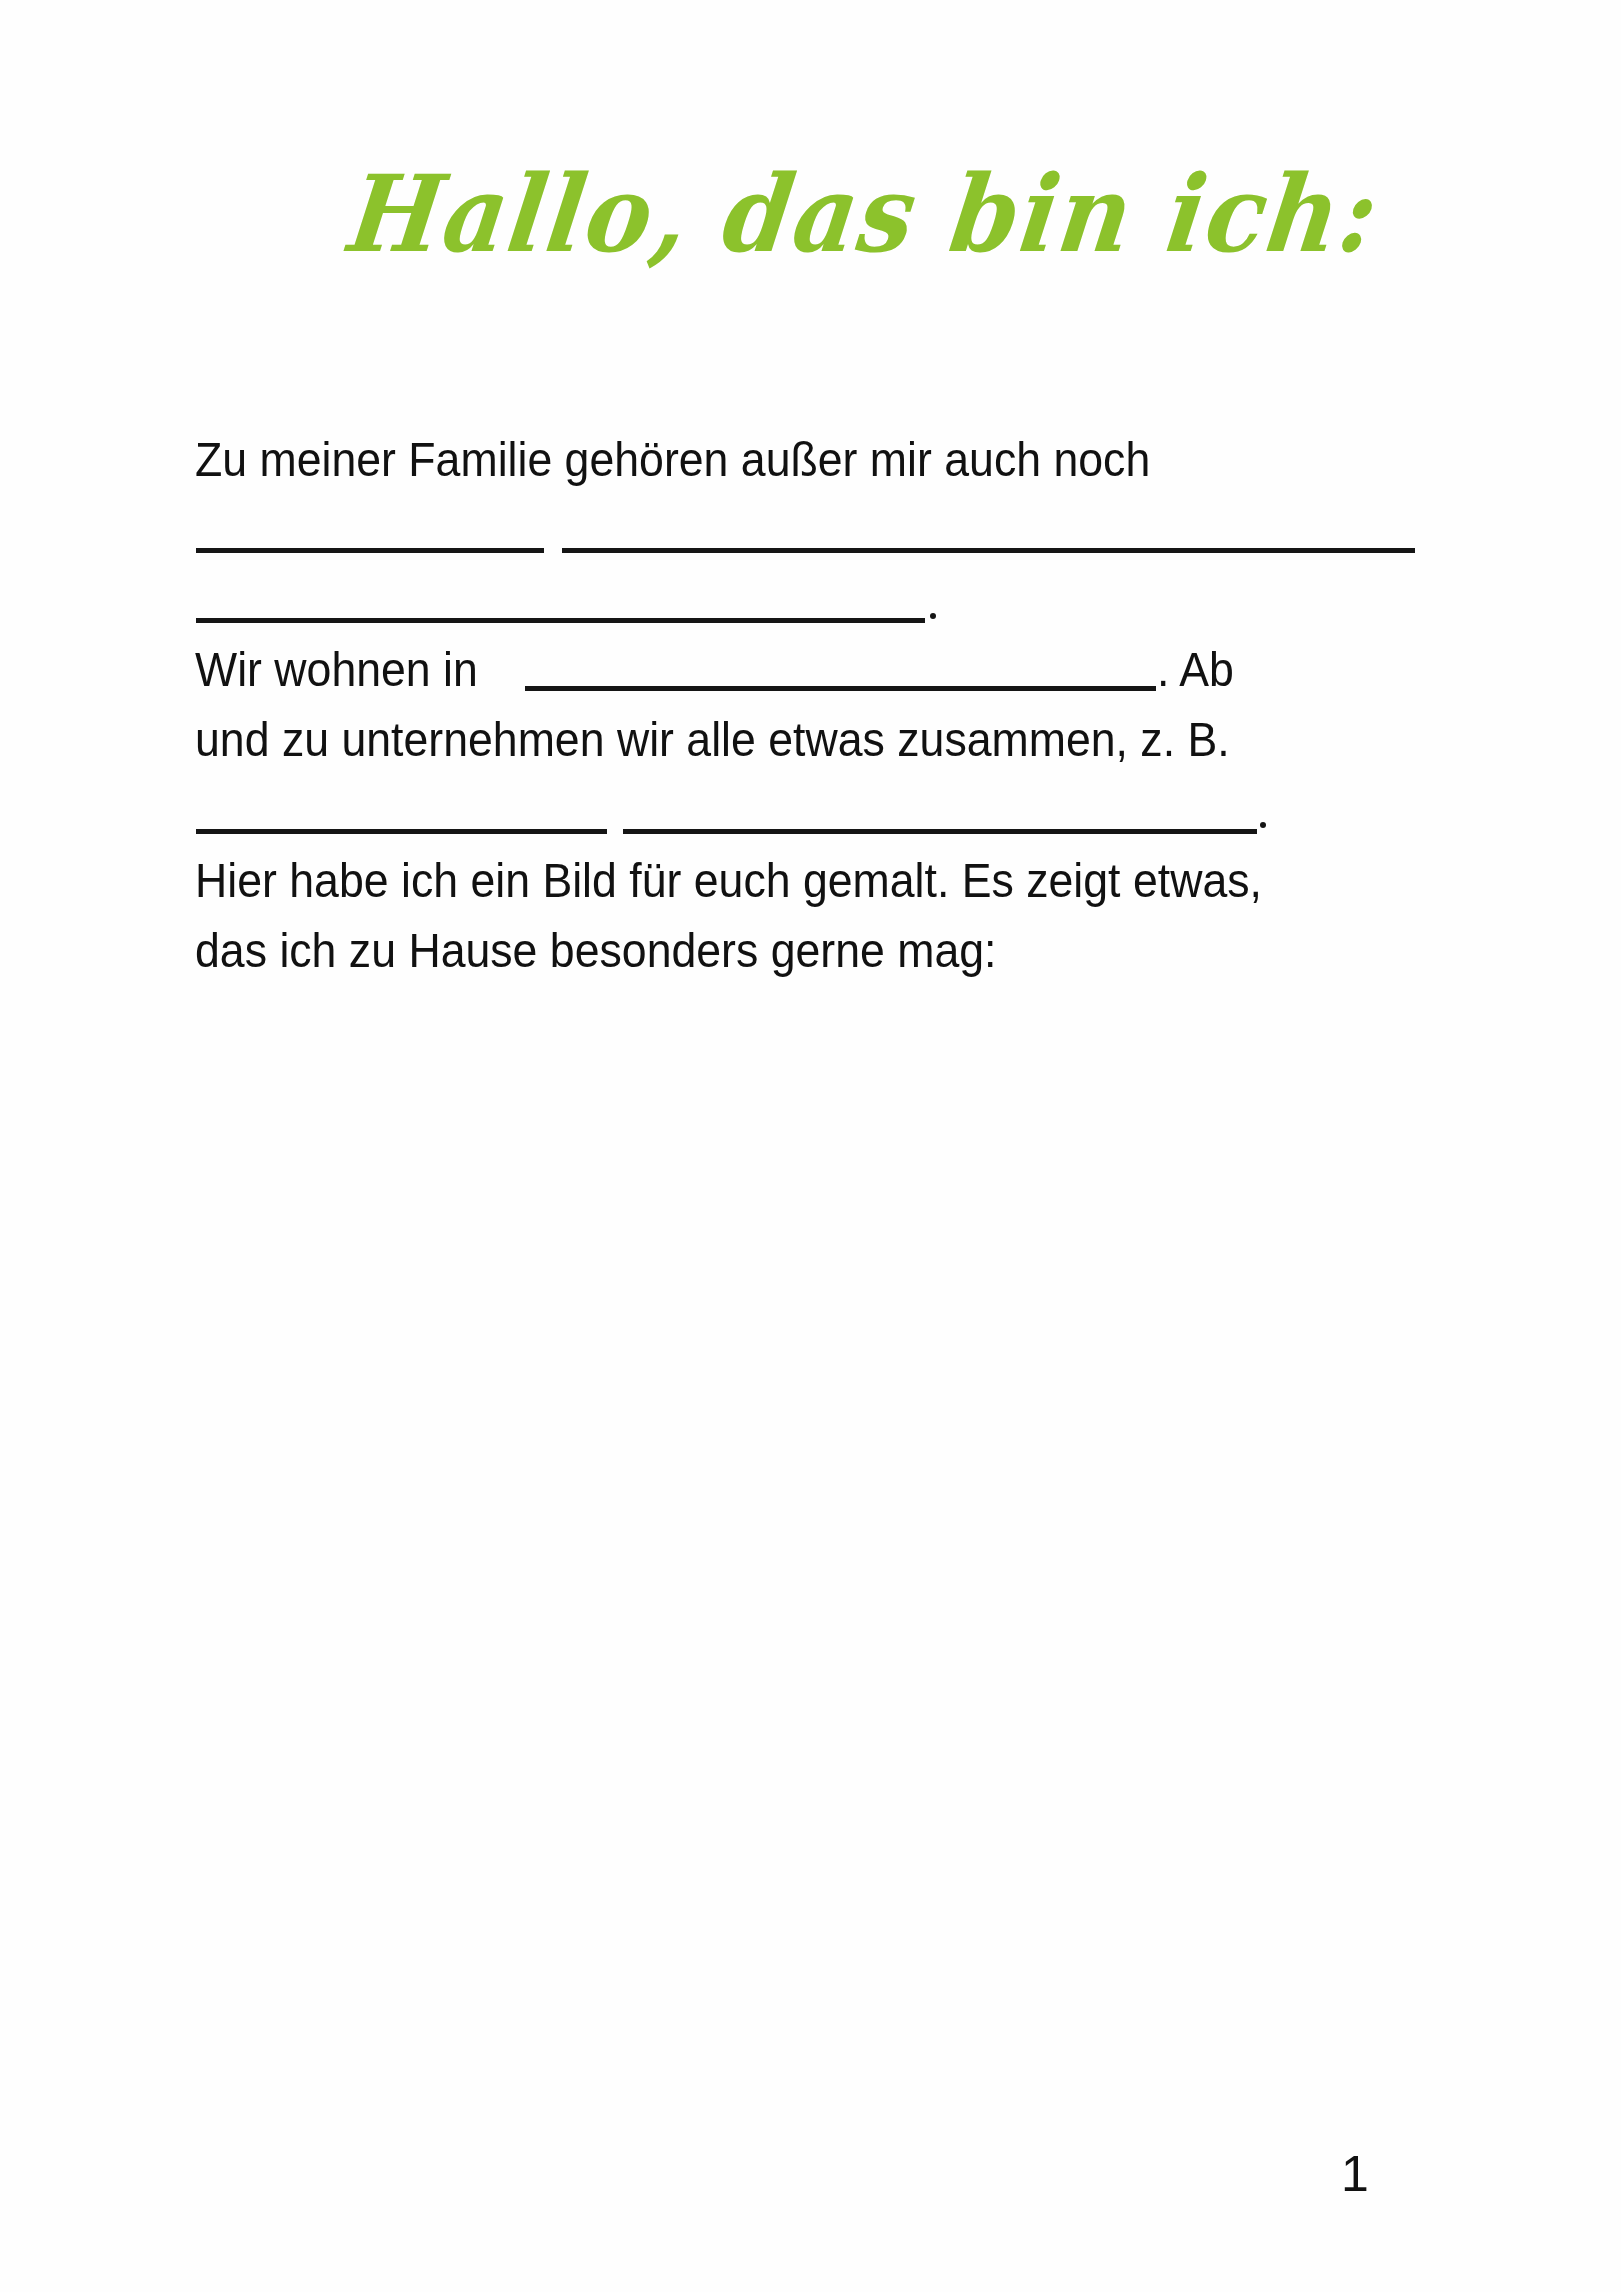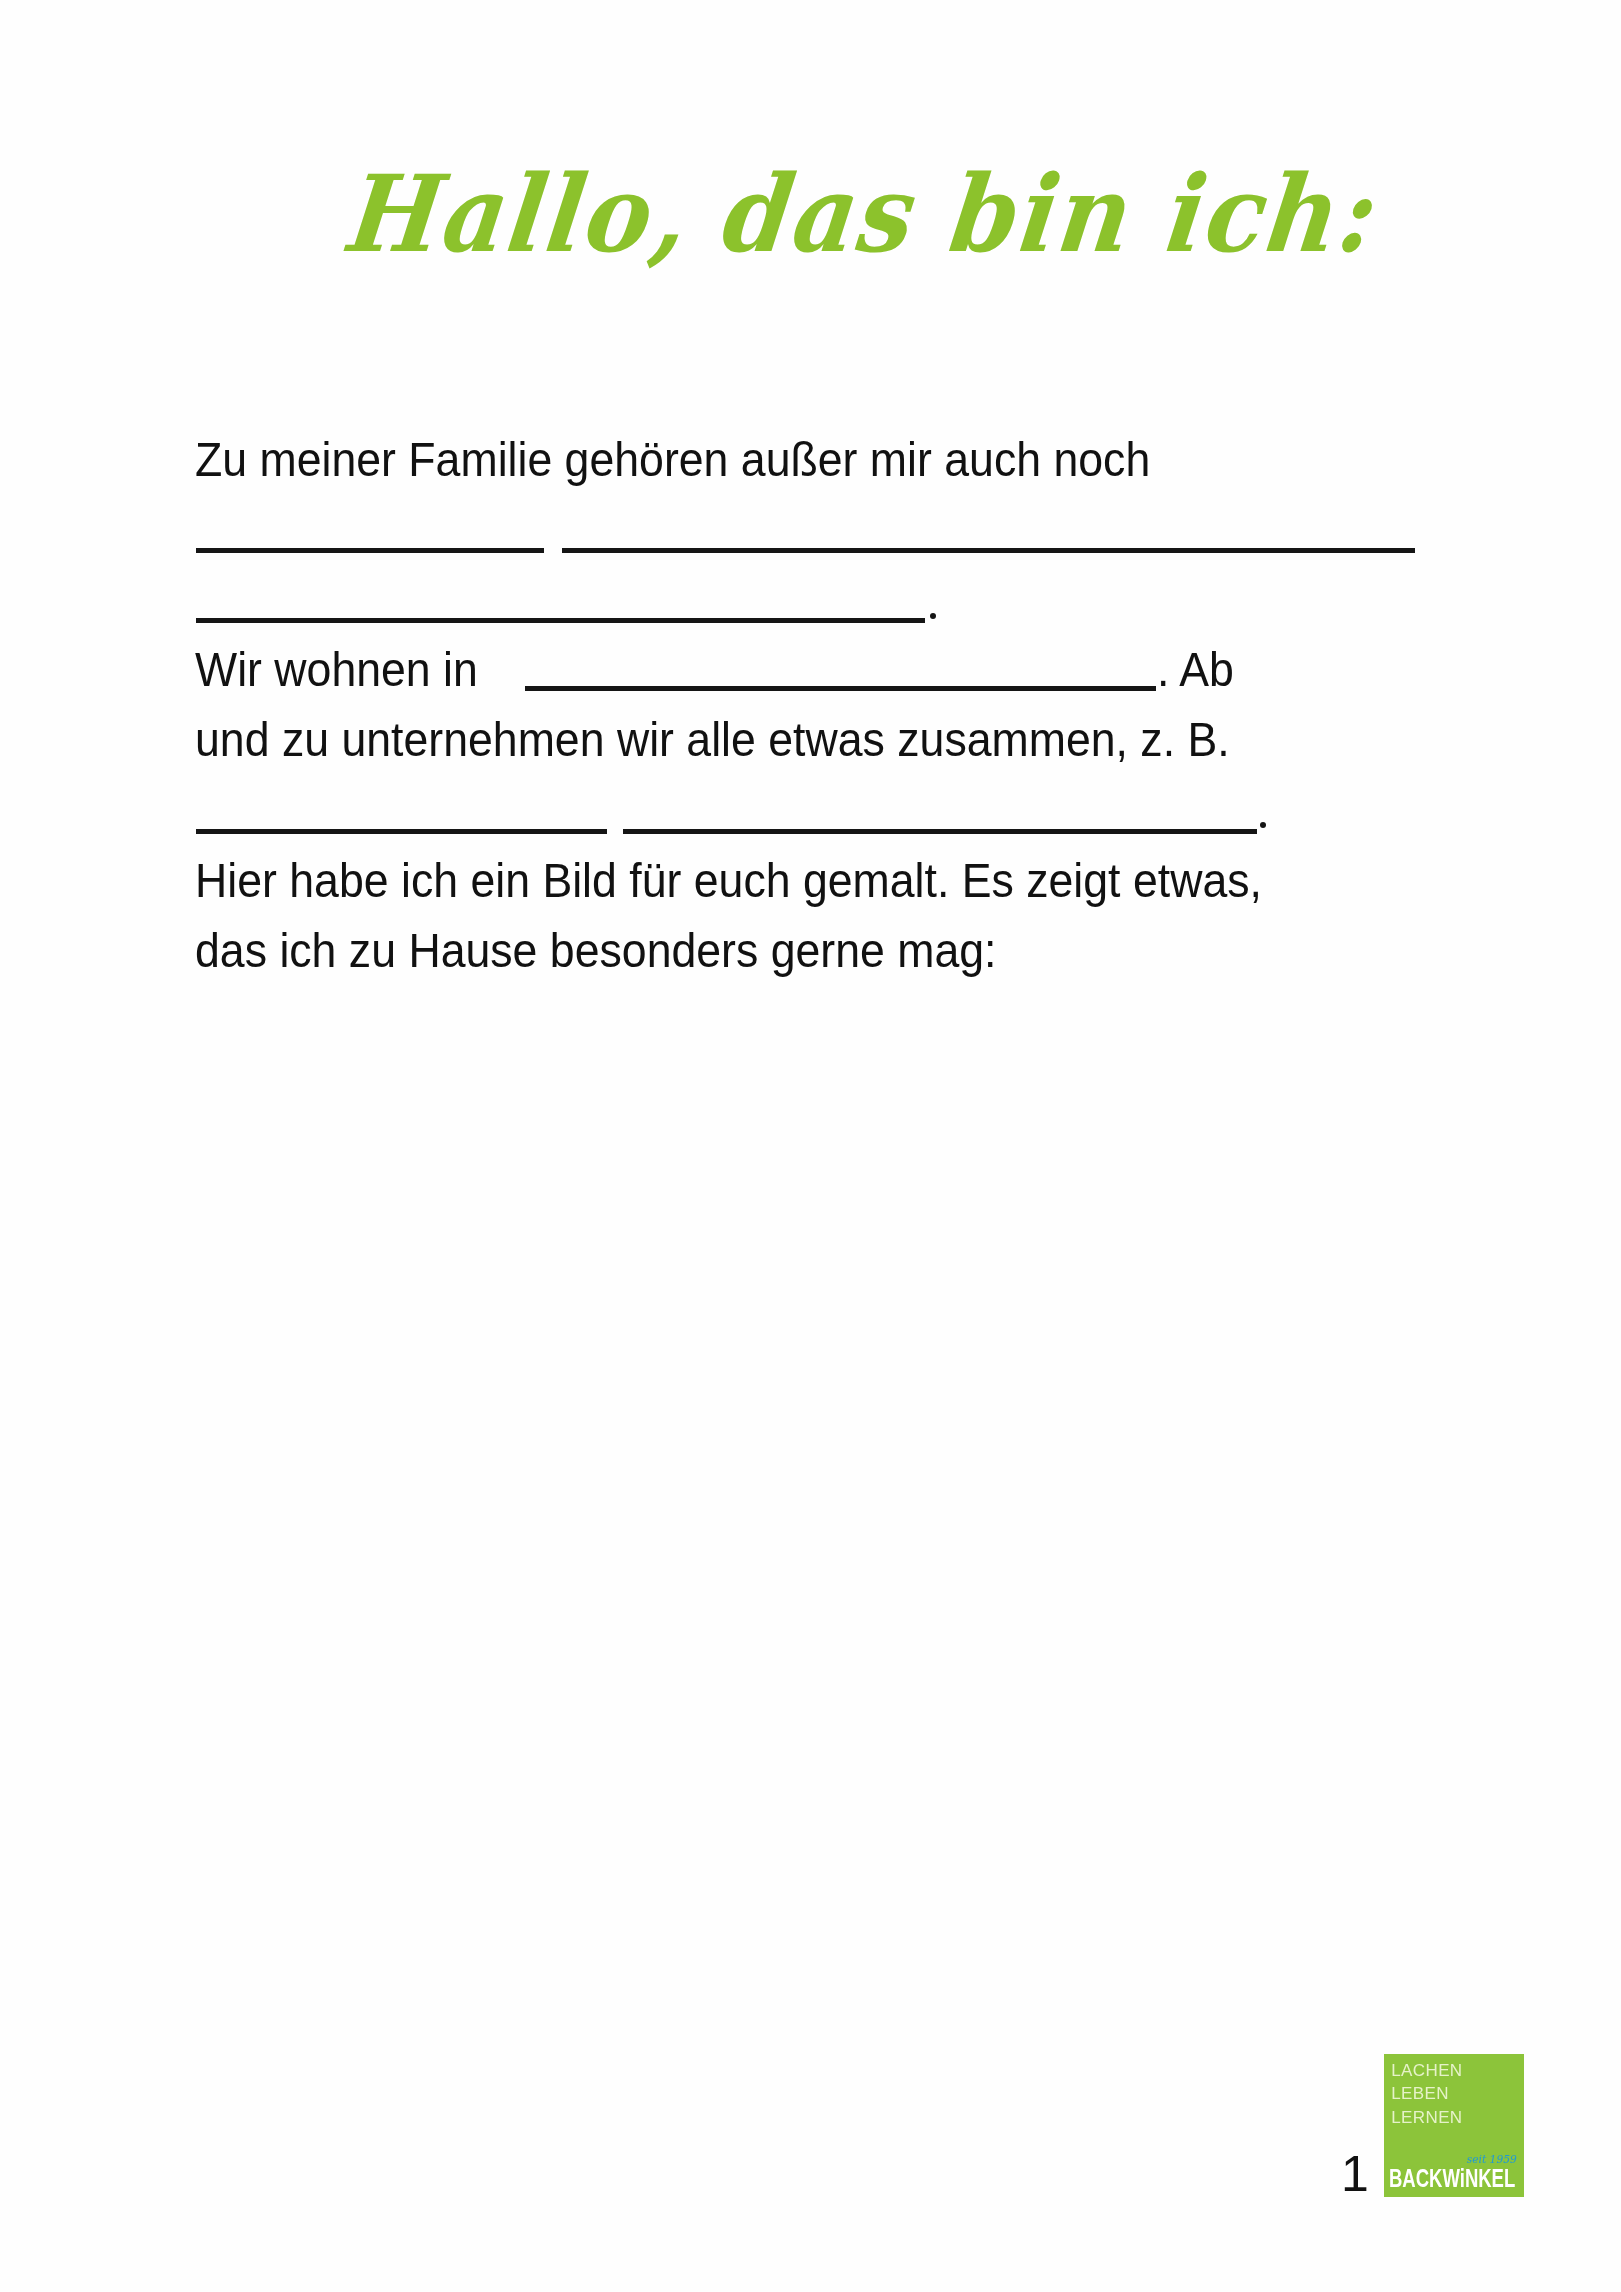--- a/index.html
+++ b/index.html
@@ -158,22 +158,15 @@
   <div class="blank" style="left:623px; top:829px; width:634px;"></div>
   <div class="dot" style="left:1260px; top:822px;"></div>
 
   <div class="text-line" style="top:849px;">Hier habe ich ein Bild für euch gemalt. Es zeigt etwas,</div>
   <div class="text-line" style="top:919px;">das ich zu Hause besonders gerne mag:</div>
 
   <div class="drawing-area"></div>
 
   <div class="page-number">1</div>
 
-  <div class="logo">
-    <div class="logo-tag" style="top:7.2px;">LACHEN</div>
-    <div class="logo-tag" style="top:30px;">LEBEN</div>
-    <div class="logo-tag" style="top:54px;">LERNEN</div>
-    <div class="logo-since">seit 1959</div>
-    <div class="logo-brand">BACKWiNKEL</div>
-  </div>
 
 </div>
 
 
 </body></html>

